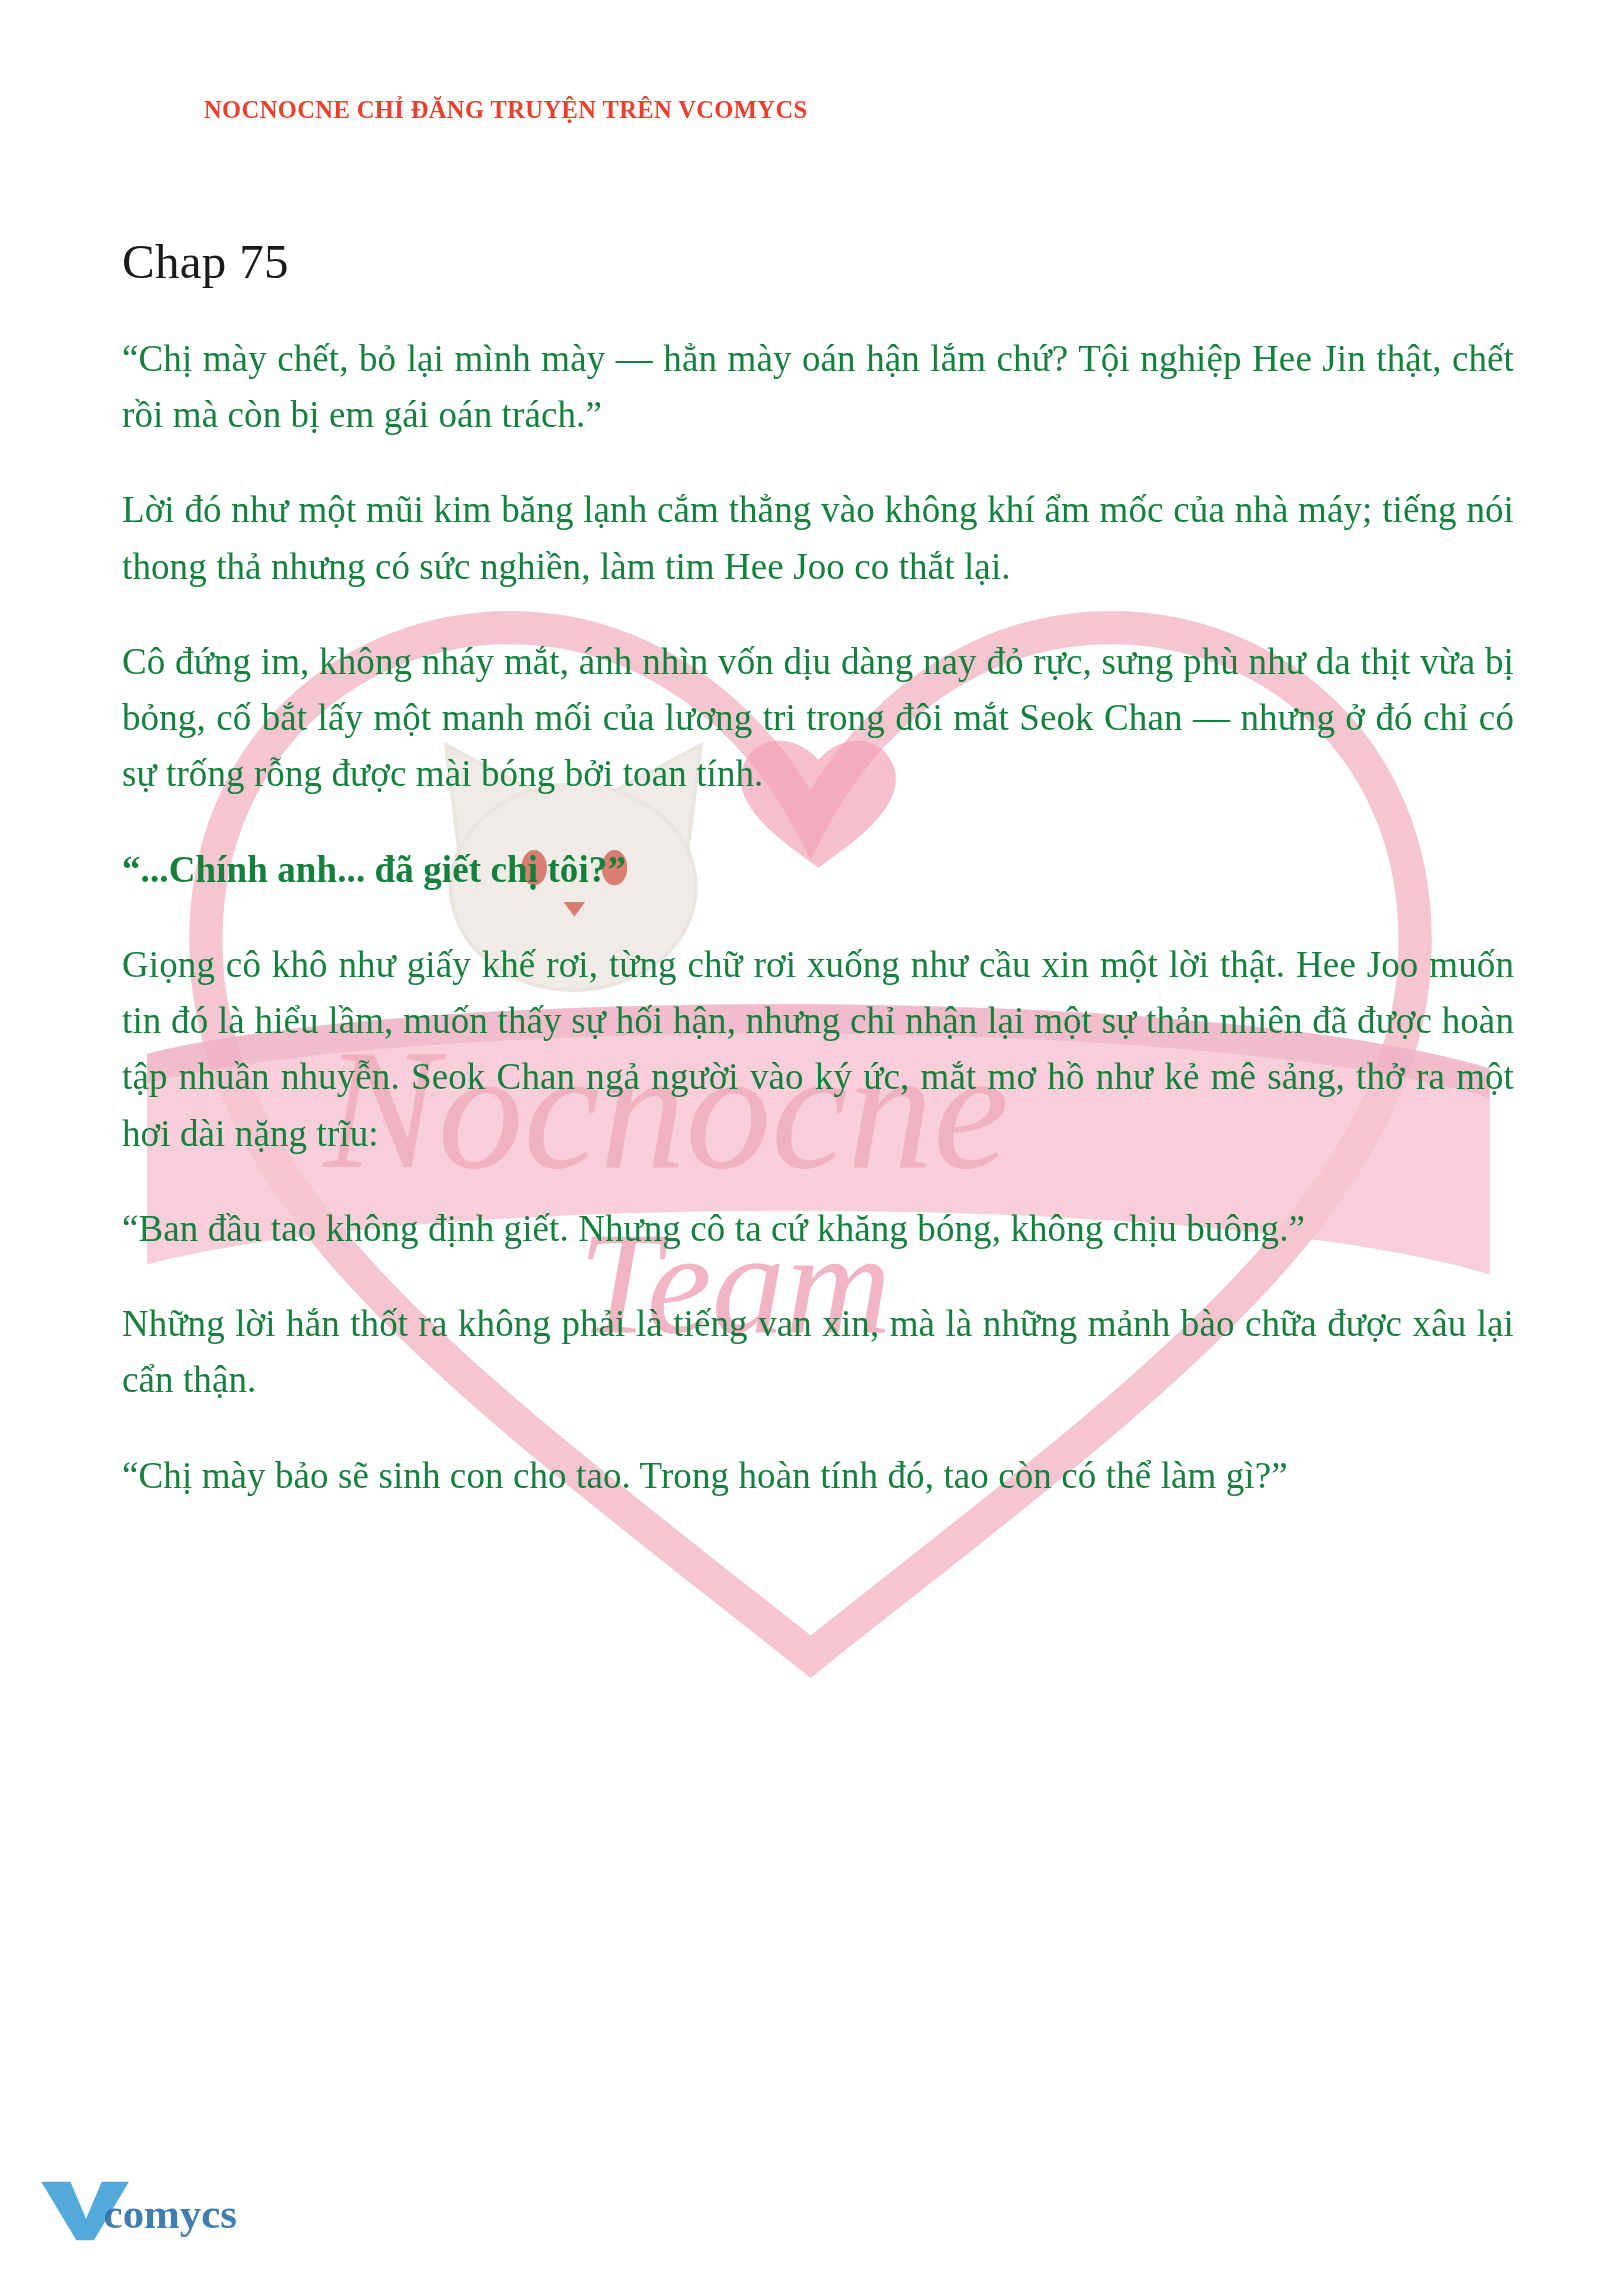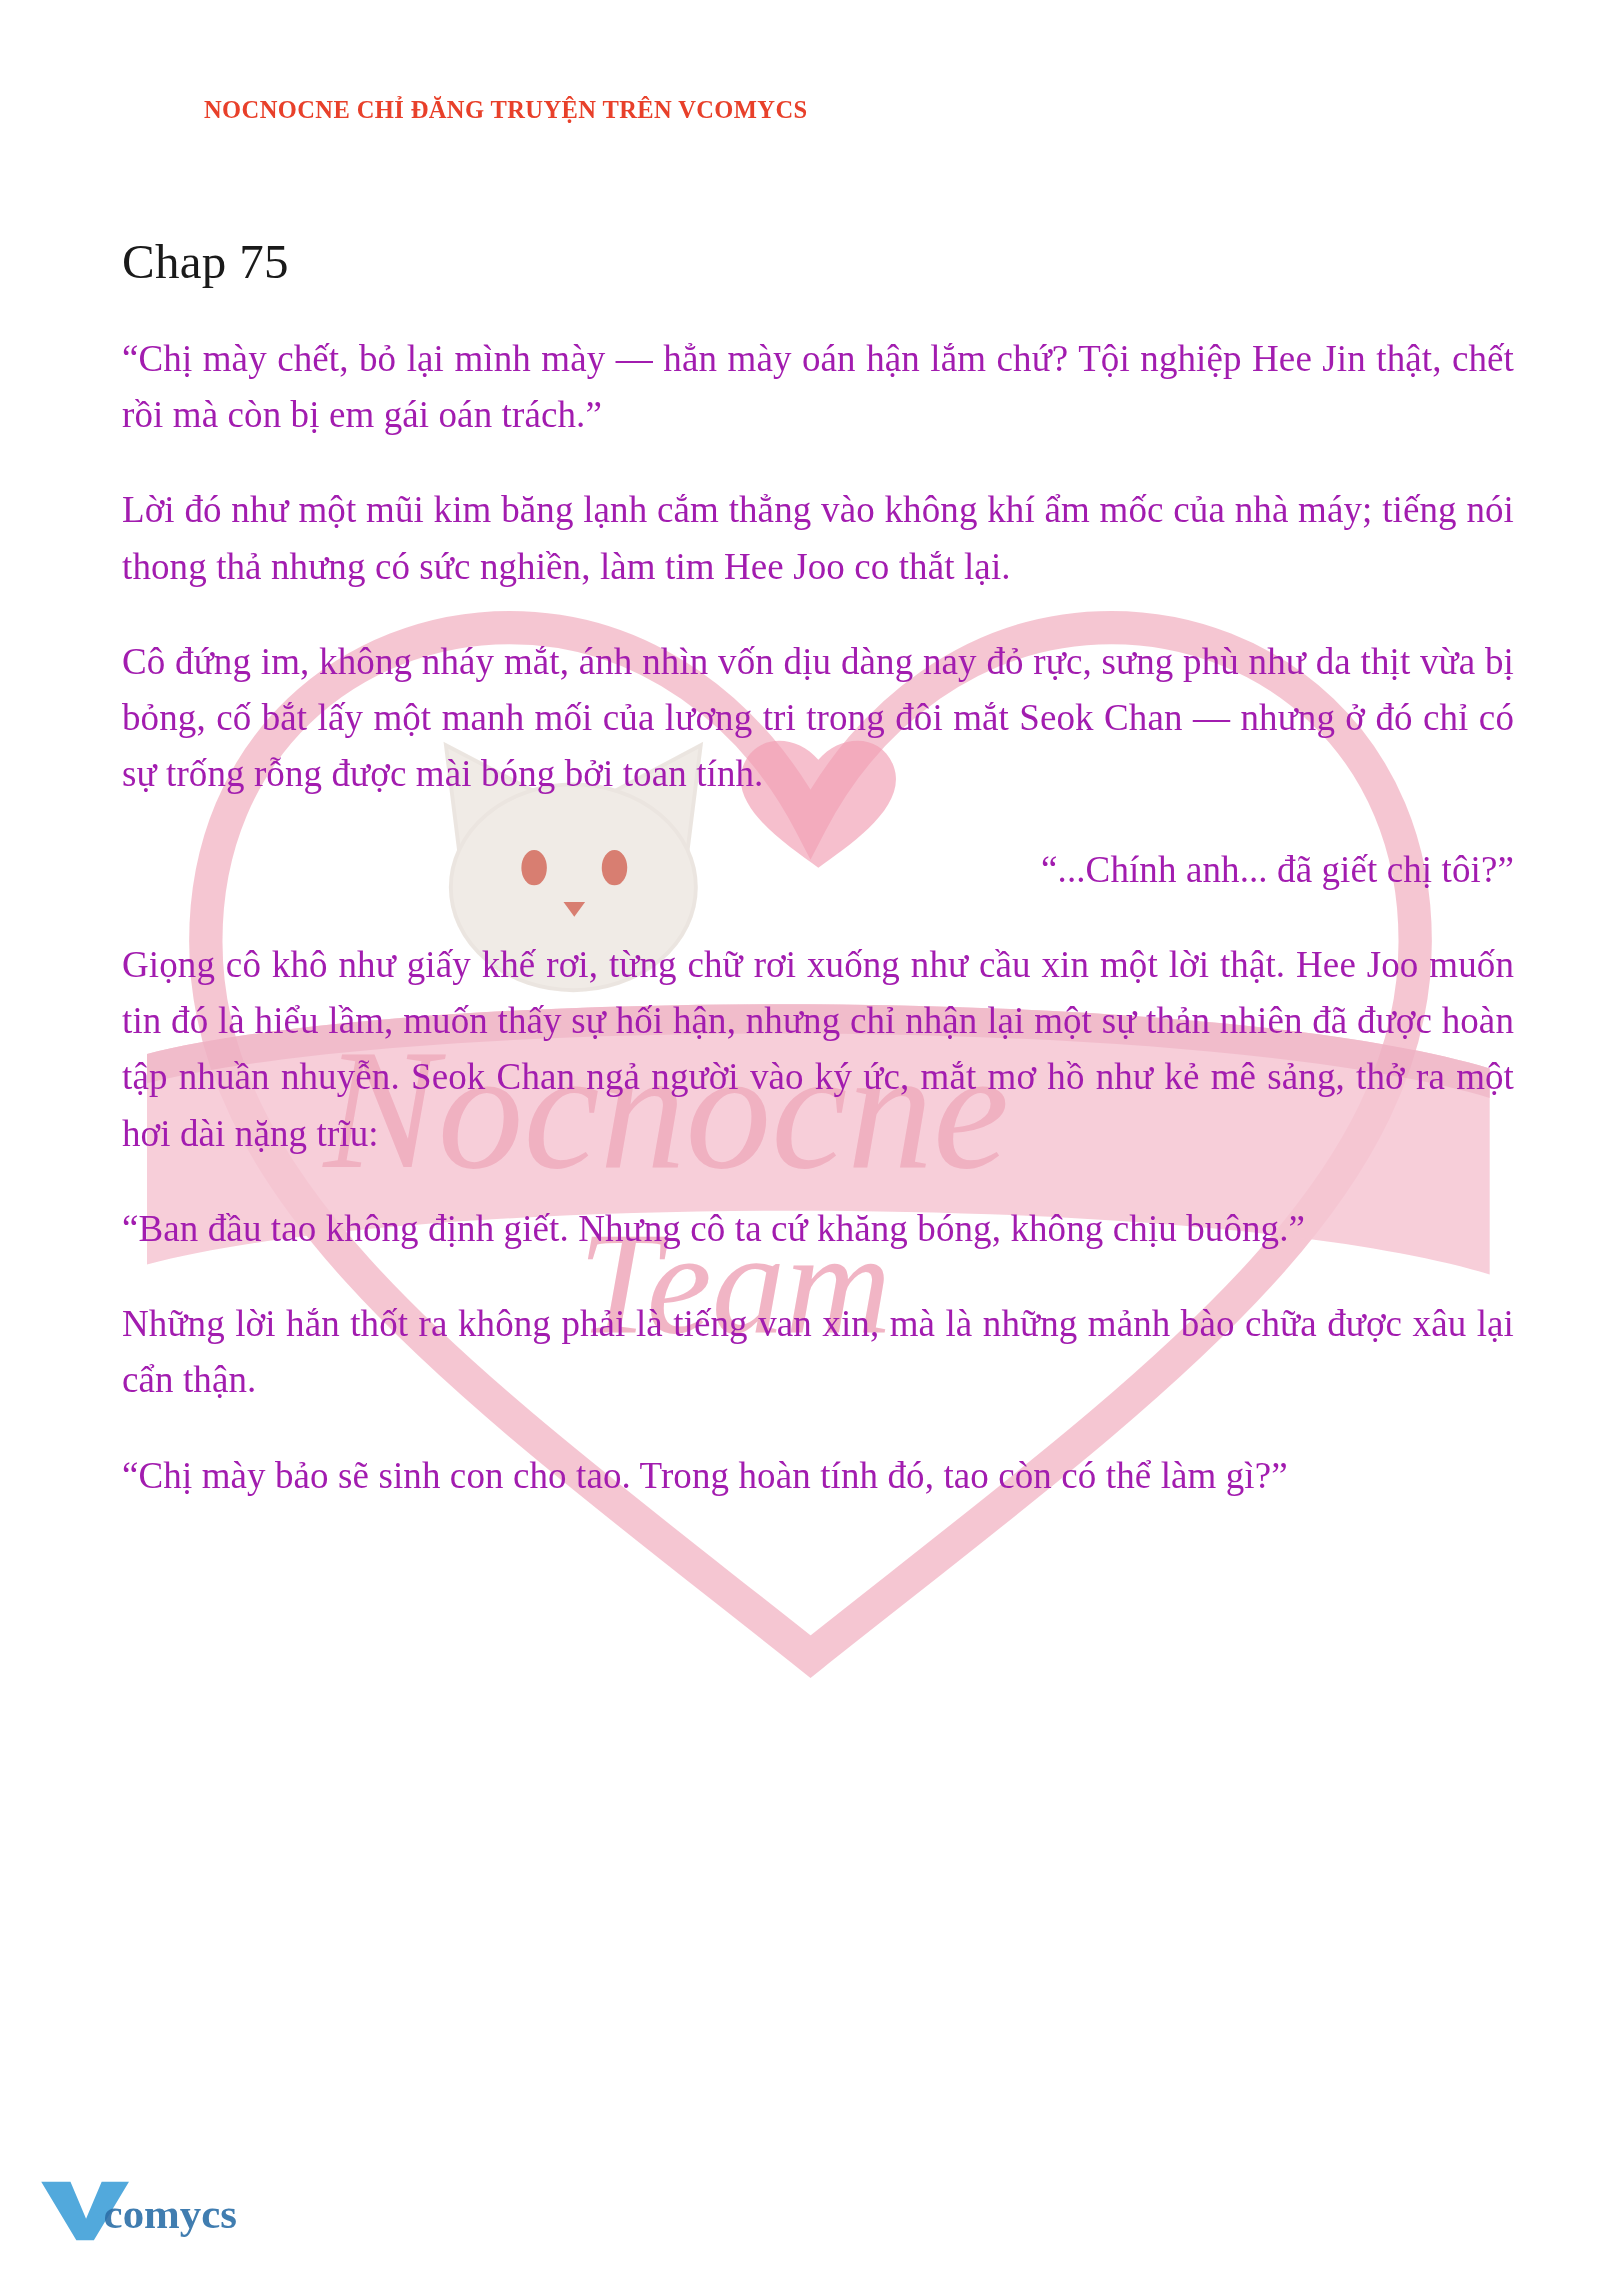--- a/index.html
+++ b/index.html
@@ -54,27 +54,27 @@
     font-size: 49px;
     color: #1a1a1a;
     margin: 0 0 41px 0;
     font-weight: normal;
     letter-spacing: 0.3px;
   }
 
   .para {
     font-size: 37px;
     line-height: 1.52;
-    color: #a21caf;
+    color: #15803d;
     margin: 0 0 39px 0;
     text-align: justify;
     text-justify: inter-word;
     letter-spacing: 0.1px;
   }
-  .para.last-short { text-align: right; }
+  .para.last-short { text-align: left; font-weight: bold; }
 
   #footer-logo {
     position: absolute;
     left: 35px;
     bottom: 43px;
     z-index: 3;
   }
 </style>
 </head>
 <body>

